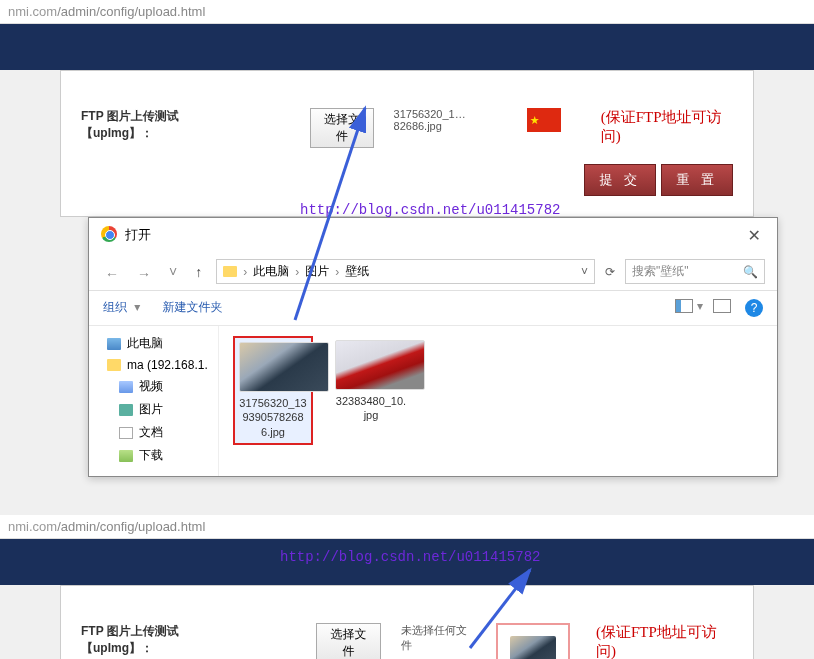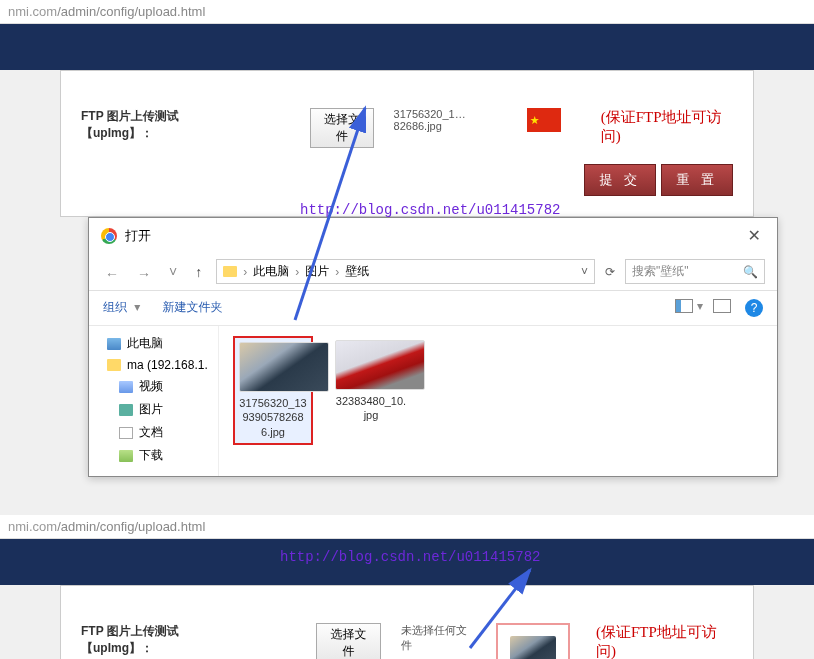--- a/index.html
+++ b/index.html
@@ -22,21 +22,21 @@
     
     .btn-row { text-align: right; margin-top: 16px; }
     .action-btn { background: linear-gradient(#b84848, #8a2f2f); color: #fff; border: 1px solid #6a1f1f; padding: 6px 14px; font-size: 13px; cursor: pointer; letter-spacing: 4px; font-family: inherit; }
     .action-btn + .action-btn { margin-left: 2px; }
     
     .thumb-box { width: 76px; height: 52px; border: 2px solid #e99; display: inline-flex; align-items: center; justify-content: center; background: #fff; }
     .thumb-img { width: 46px; height: 26px; background: linear-gradient(145deg, #d8c8a8 0%, #8898a8 40%, #2a3a4a 60%, #3a4a5a 100%); border-radius: 2px; }
     
     
     .dialog { background: #fff; border: 1px solid #888; width: 690px; margin-left: 88px; margin-top: -10px; position: relative; z-index: 10; box-shadow: 0 2px 8px rgba(0,0,0,0.2); margin-bottom: 20px; }
-    .dialog-title { display: flex; align-items: center; padding: 8px 12px; font-size: 13px; }
+    .dialog-title { display: flex; padding: 8px 12px; font-size: 13px; }
     .chrome-icon { width: 16px; height: 16px; border-radius: 50%; background: conic-gradient(#ea4335 0 120deg, #34a853 120deg 240deg, #fbbc05 240deg 360deg); margin-right: 8px; position: relative; }
     .chrome-icon::after { content:''; position:absolute; top:4px; left:4px; width:8px; height:8px; background:#4285f4; border-radius:50%; border:1px solid #fff; }
     .close-x { margin-left: auto; font-size: 16px; color: #555; cursor: pointer; padding: 0 4px; }
     
     .watermark { position: absolute; color: #6d28d9; font-size: 14px; font-family: Liberation Mono, monospace; pointer-events: none; z-index: 20; }
     .wm1 { top: 202px; left: 300px; }
     .wm2 { top: 549px; left: 280px; }
     
     .nav-row { display: flex; align-items: center; padding: 6px 12px; gap: 10px; border-bottom: 1px solid #e0e0e0; }
     .nav-arrow { color: #888; font-size: 14px; cursor: pointer; padding: 2px 4px; }

